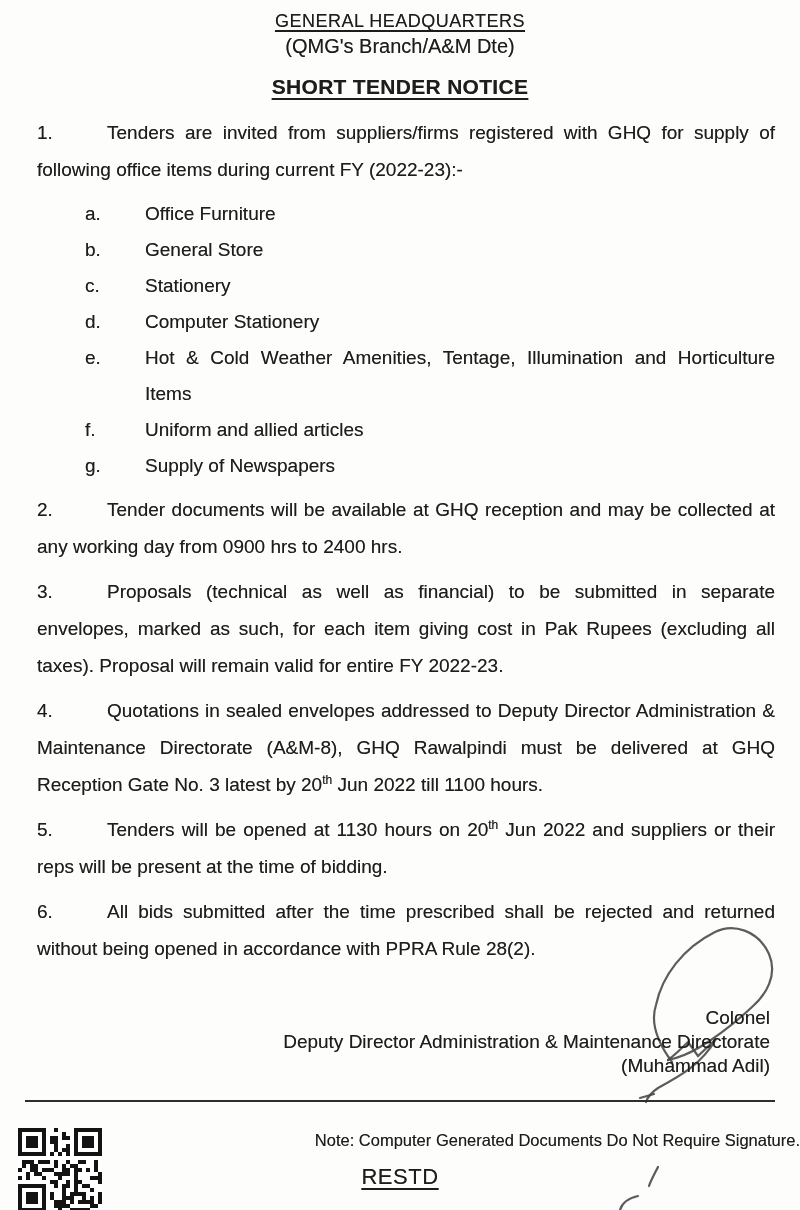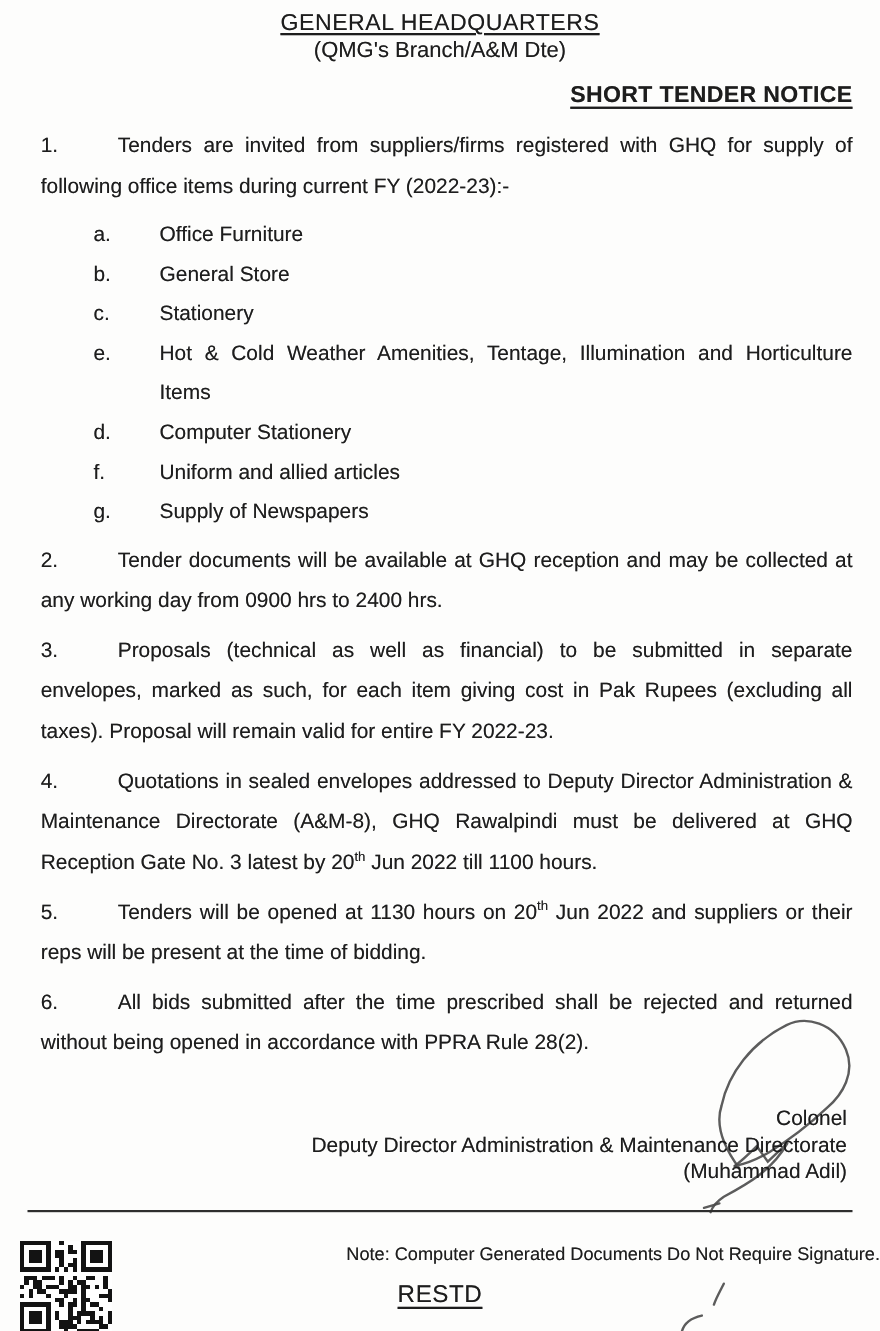--- a/index.html
+++ b/index.html
@@ -3,23 +3,23 @@
 <meta charset="utf-8">
 <style>
   html,body{margin:0;padding:0;background:#e8e8e8;}
   .page{
     position:relative;width:800px;height:1210px;background:#fdfdfc;
     color:#1d1d1d;font-family:"Liberation Sans","DejaVu Sans",sans-serif;
     overflow:hidden;margin:0 auto;
   }
   .content{padding:8px 25px 0 25px;}
   .hdr{text-align:center;}
-  .org{font-size:21px;line-height:26px;letter-spacing:.5px;text-decoration:underline;text-underline-offset:3px;text-decoration-thickness:2px;}
+  .org{font-size:18px;line-height:26px;letter-spacing:.5px;text-decoration:underline;text-underline-offset:3px;text-decoration-thickness:2px;}
   .branch{font-size:20px;line-height:24px;}
-  .title{margin-top:16px;font-size:21px;line-height:26px;font-weight:bold;letter-spacing:.3px;text-decoration:underline;text-underline-offset:4px;text-decoration-thickness:2px;text-align:right;}
+  .title{margin-top:16px;font-size:21px;line-height:26px;font-weight:bold;letter-spacing:.3px;text-decoration:underline;text-underline-offset:4px;text-decoration-thickness:2px;}
   .para{font-size:19px;line-height:37px;text-align:justify;margin:0 0 8px 12px;}
   .para:first-of-type{margin-top:14px;}
   .pnum{display:inline-block;width:70px;}
   .list{margin:3px 0 7px 0;}
   .li{font-size:19px;line-height:36px;padding-left:120px;text-indent:-60px;text-align:justify;}
   .li.wide{word-spacing:3px;}
   .letter{display:inline-block;width:60px;text-indent:0;}
   sup{font-size:12px;line-height:0;}
   .sig{position:absolute;top:1006px;right:30px;text-align:right;font-size:19px;line-height:24px;}
   .footline{position:absolute;top:1100px;left:25px;width:750px;border-top:2.5px solid #2e2e2e;}
@@ -44,22 +44,22 @@
       <div class="branch">(QMG's Branch/A&amp;M Dte)</div>
       <div class="title">SHORT TENDER NOTICE</div>
     </div>
 
     <p class="para"><span class="pnum">1.</span><span>Tenders are invited from suppliers/firms registered with GHQ for supply of following office items during current FY (2022-23):-</span></p>
 
     <div class="list">
       <div class="li"><span class="letter">a.</span><span>Office Furniture</span></div>
       <div class="li"><span class="letter">b.</span><span>General Store</span></div>
       <div class="li"><span class="letter">c.</span><span>Stationery</span></div>
+      <div class="li"><span class="letter">d.</span><span>Computer Stationery</span></div>
       <div class="li wide"><span class="letter">e.</span><span>Hot &amp; Cold Weather Amenities, Tentage, Illumination and Horticulture Items</span></div>
-      <div class="li"><span class="letter">d.</span><span>Computer Stationery</span></div>
       <div class="li"><span class="letter">f.</span><span>Uniform and allied articles</span></div>
       <div class="li"><span class="letter">g.</span><span>Supply of Newspapers</span></div>
     </div>
 
     <p class="para"><span class="pnum">2.</span><span>Tender documents will be available at GHQ reception and may be collected at any working day from 0900 hrs to 2400 hrs.</span></p>
 
     <p class="para"><span class="pnum">3.</span><span>Proposals (technical as well as financial) to be submitted in separate envelopes, marked as such, for each item giving cost in Pak Rupees (excluding all taxes). Proposal will remain valid for entire FY 2022-23.</span></p>
 
     <p class="para"><span class="pnum">4.</span><span>Quotations in sealed envelopes addressed to Deputy Director Administration &amp; Maintenance Directorate (A&amp;M-8), GHQ Rawalpindi must be delivered at GHQ Reception Gate No. 3 latest by 20</span><sup>th</sup><span> Jun 2022 till 1100 hours.</span></p>
 

